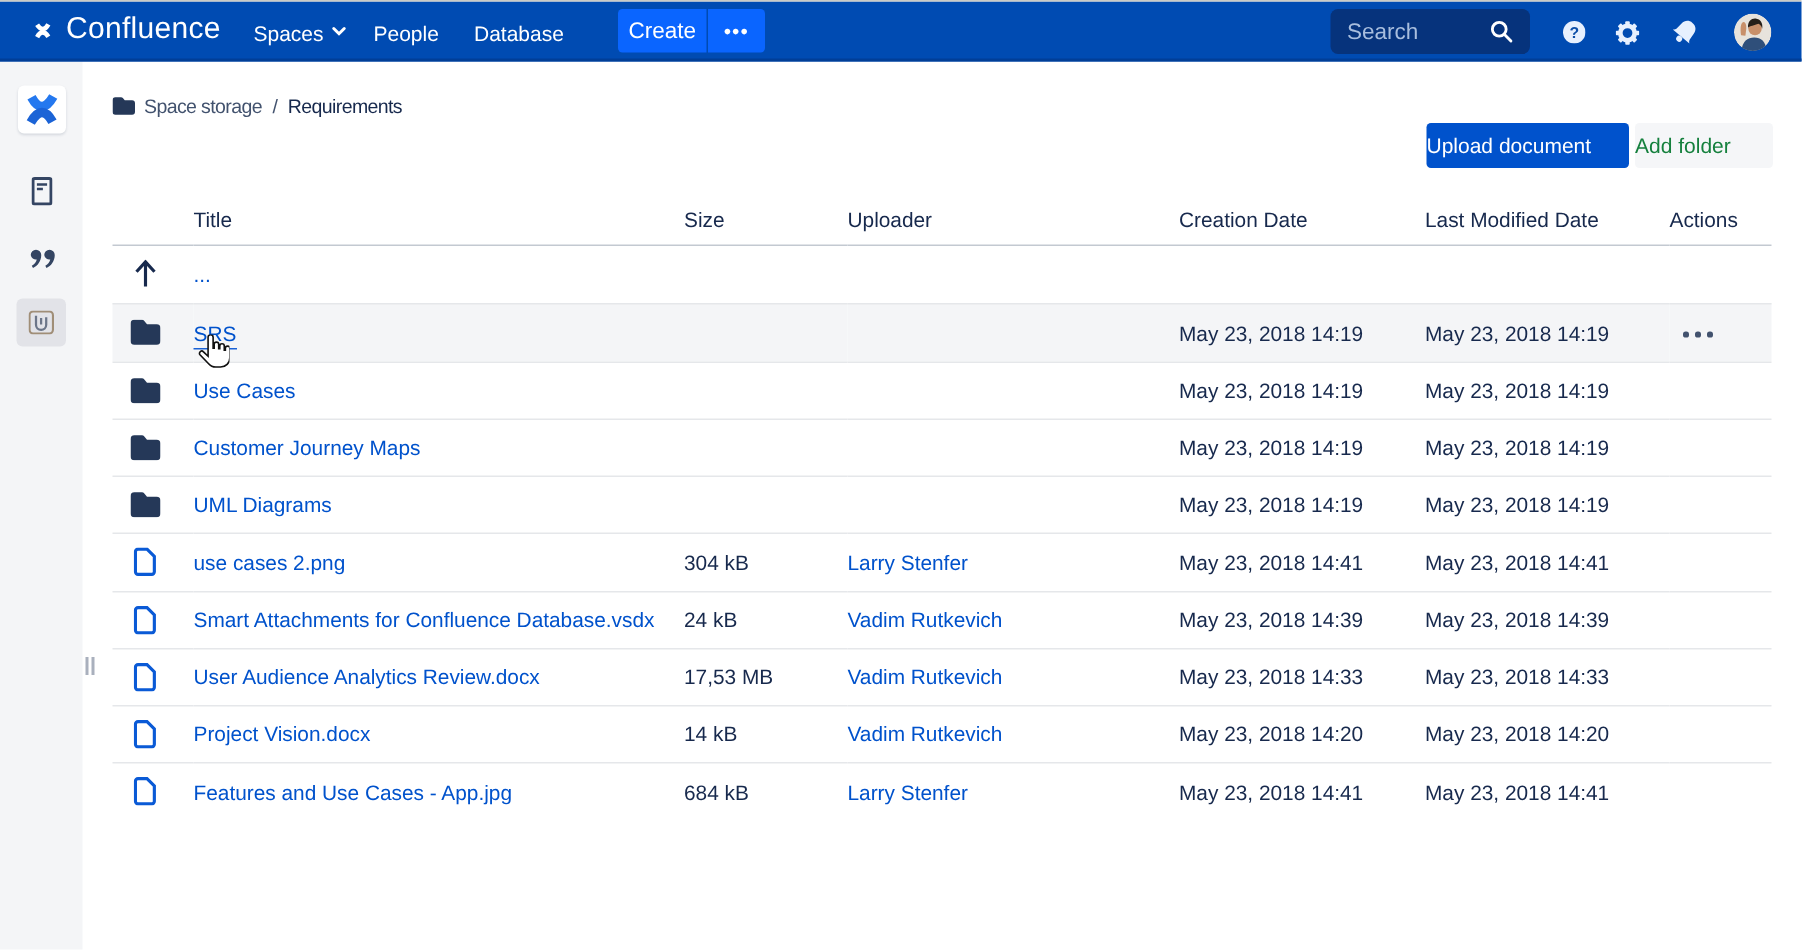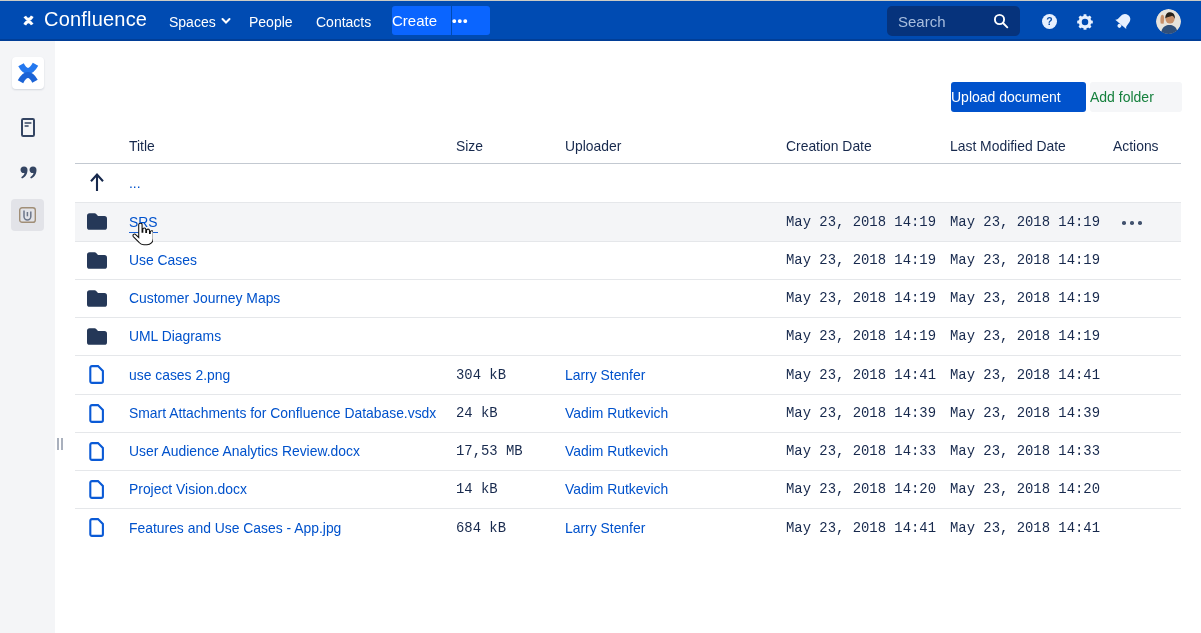--- a/index.html
+++ b/index.html
@@ -7,21 +7,21 @@
   font-family:"Liberation Sans", sans-serif; }
 #page { position:absolute; top:0; left:0; width:1201px; height:633px; }
 
 
 #topline { position:absolute; top:0; left:0; width:1201px; height:1px; background:#cbcbc5; z-index:30; }
 #nav { position:absolute; top:1px; left:0; width:1201px; height:40px; background:#004bb2; border-bottom:2px solid #013e97; z-index:20; }
 #nav .logo { position:absolute; left:21px; top:12px; }
 #nav .wordmark { position:absolute; left:44px; top:7px; color:#fff; font-size:20px; letter-spacing:0.2px; }
 .navitem { position:absolute; top:13px; color:#fff; font-size:14px; }
 #nav .caret { position:absolute; left:221px; top:16px; }
-.navbtn { position:absolute; top:5px; height:29px; background:#0a65ff; border-radius:3px; color:#fff; font-size:15px; line-height:29px; }
+.navbtn { position:absolute; top:5px; height:29px; background:#0a65ff; border-radius:3px; color:#fff; font-size:15px; text-align:center; line-height:29px;margin-left:20px; }
 #btn-create { left:392px; width:59px; border-top-right-radius:0; border-bottom-right-radius:0; }
 #btn-more { left:452px; width:38px; border-top-left-radius:0; border-bottom-left-radius:0; letter-spacing:1px; font-weight:bold; font-size:13px; }
 #searchbox { position:absolute; left:887px; top:5px; width:133px; height:30px; background:#06337c; border-radius:5px; }
 #searchbox .ph { position:absolute; left:11px; top:7px; color:#a8bede; font-size:15px;text-align:center; }
 #searchbox svg { position:absolute; right:11px; top:7px; }
 .navicon { position:absolute; top:13px; }
 #avatar { position:absolute; left:1156px; top:8px; width:25px; height:25px; border-radius:50%; overflow:hidden; }
 
 
 #sidebar { position:absolute; top:41px; left:0; width:55px; height:592px; background:#f4f5f7; }
@@ -38,21 +38,21 @@
 #crumb .last { color:#17294d; }
 .actbtn { position:absolute; top:82px; height:30px; border-radius:3px; font-size:14px; text-align:left; line-height:30px; }
 #btn-upload { left:951px; width:135px; background:#0052cc; color:#fff; }
 #btn-addfolder { left:1090px; width:92px; background:#f5f6f8; color:#15803d; }
 
 
 #ftable { position:absolute; left:75px; top:130px; width:1106px; border-collapse:collapse; table-layout:fixed; }
 #ftable th { font-weight:normal; font-size:13.9px; color:#17294d; text-align:left; height:33px; vertical-align:middle; border-bottom:1px solid #c3c9d1; }
 #ftable td { font-size:13.9px; vertical-align:middle; border-bottom:1px solid #e5e7ea; }
 #ftable a { color:#0052cc; text-decoration:none; }
-#ftable .dt, #ftable .sz { color:#17294d;font-family:Liberation Mono, monospace; }
+#ftable .dt, #ftable .sz { color:#17294d; }
 #ftable .icoc { padding-left:12px; }
 #ftable .icoc svg { display:block; }
 tr.hov td { background:#f4f5f7; }
 tr.hov .ttl a { border-bottom:1.5px solid #1a62d6; padding-bottom:2.5px; }
 .dots { padding-left:9px; }
 .dots span { display:inline-block; width:3.5px; height:3.5px; border-radius:50%; background:#42526e; margin-right:4.5px; vertical-align:middle; }
 #cursor { position:absolute; left:132px; top:223px; z-index:40; }
 </style>
 </head>
 <body>
@@ -62,21 +62,21 @@
     <svg class="logo" width="15" height="15" viewBox="0 0 32 32">
       <path d="M8,7.5 C11,12 14,13.6 16,13.6 C18,13.6 21.5,11.5 24,7" stroke="#fff" stroke-width="6.6" fill="none"></path>
       <path d="M24,24.5 C21,20 18,18.4 16,18.4 C14,18.4 10.5,20.5 8,25" stroke="#fff" stroke-width="6.6" fill="none"></path>
     </svg>
     <div class="wordmark">Confluence</div>
     <div class="navitem" style="left:169px;">Spaces</div>
     <svg class="caret" width="10" height="8" viewBox="0 0 10 8">
         <path d="M1.5,2 L5,5.5 L8.5,2" stroke="#fff" stroke-width="2" fill="none" stroke-linecap="round"></path>
       </svg>
     <div class="navitem" style="left:249px;">People</div>
-    <div class="navitem" style="left:316px;">Contacts</div>
+    <div class="navitem" style="left:316px;">Database</div>
     <div class="navbtn" id="btn-create">Create</div>
     <div class="navbtn" id="btn-more">•••</div>
     <div id="searchbox">
       <div class="ph">Search</div>
       <svg width="16" height="16" viewBox="0 0 16 16">
           <circle cx="6.5" cy="6.5" r="4.6" stroke="#fff" stroke-width="1.9" fill="none"></circle>
           <path d="M10 10 L14.3 14.3" stroke="#fff" stroke-width="1.9" stroke-linecap="round"></path>
         </svg>
     </div>
     <svg class="navicon" width="15" height="15" viewBox="0 0 15 15" style="left:1042px;">
@@ -136,20 +136,25 @@
         <path d="M5,3.5 V9.5 a3.4,3.4 0 0 0 6.8,0 V4.5" stroke="#6c7689" stroke-width="1.5" fill="none"></path>
         <path d="M8.4,5 V9.3" stroke="#6c7689" stroke-width="1.5" fill="none"></path>
       </svg>
     </div>
   </div>
   <div id="resize-handle">
       <i style="left:0;"></i>
       <i style="left:4px;"></i>
     </div>
 
+  <div id="crumb">
+    <svg width="15" height="13" viewBox="0 0 20 16">
+        <path d="M0,3 a2.6,2.6 0 0 1 2.6,-2.6 h5 a2,2 0 0 1 1.6,0.8 l1.7,2 h6.5 A2.6,2.6 0 0 1 20,5.8 v7.6 a2.6,2.6 0 0 1 -2.6,2.6 H2.6 A2.6,2.6 0 0 1 0,13.4 z" fill="#253858"></path>
+      </svg><span>Space storage</span><span style="margin:0 7px;">/</span><span class="last">Requirements</span>
+  </div>
   <div class="actbtn" id="btn-upload">Upload document</div>
   <div class="actbtn" id="btn-addfolder">Add folder</div>
 
   <table id="ftable">
     <colgroup>
       <col style="width:54px;">
         <col style="width:327px;">
         <col style="width:109px;">
       <col style="width:221px;">
         <col style="width:164px;">

